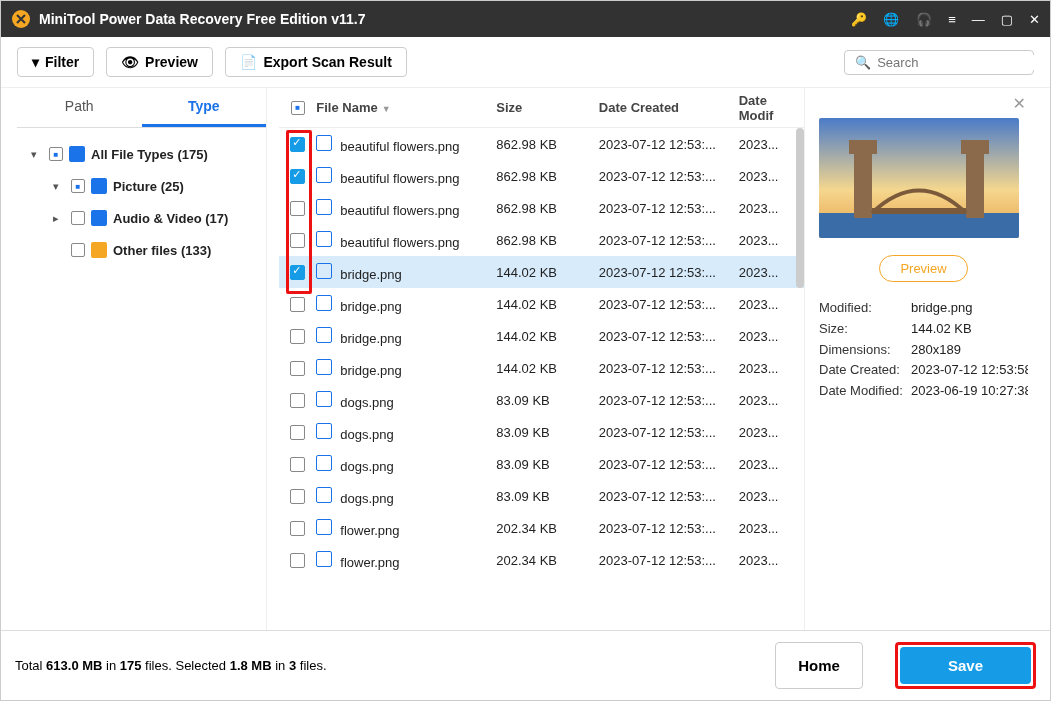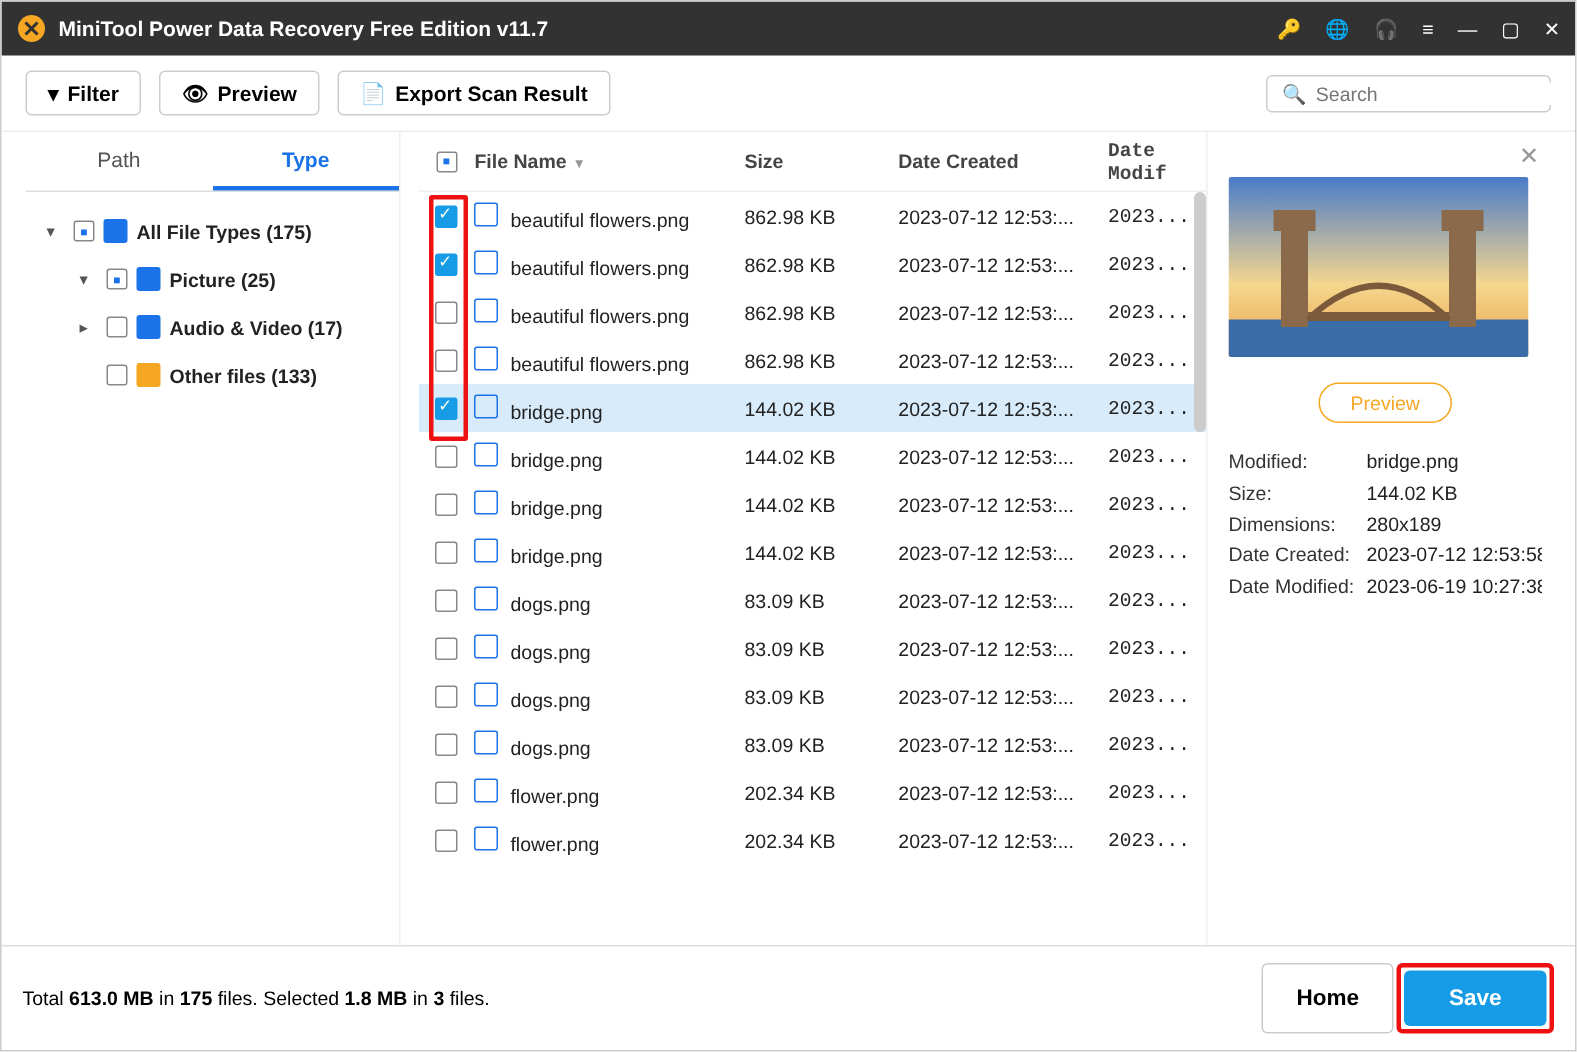--- a/index.html
+++ b/index.html
@@ -37,21 +37,21 @@
   .ticon.file{background:#1a73e8; border-radius:2px;}
   .ticon.audio{background:#1a73e8; border-radius:2px;}
   .ticon.folder{background:#f5a623; border-radius:2px;}
   
   .filepane { flex: 1; display: flex; flex-direction: column; margin-left: 12px; position:relative; overflow:hidden;}
   .fhead { display: flex; align-items: center; height: 40px; border-bottom: 1px solid #eee; font-weight:600; color:#444; font-size:13px;}
   .fhead .hcb{width:40px; display:flex; justify-content:center;}
   .col-name{flex:1; min-width:180px;}
   .col-size{width:110px;}
   .col-date{width:150px;}
-  .col-mod{width:70px;font-family:Liberation Mono, monospace;}
+  .col-mod{width:70px;}
   .flist{flex:1; overflow:auto;}
   .frow{display:flex; align-items:center; height:32px; border-bottom:0; font-size:13px;}
   .frow.sel{background:#d7ebfb;}
   .frow .fcb{width:40px; display:flex; justify-content:center;}
   .fcb input, .hcb .cb{cursor:pointer;}
   .frow .ficon{width:16px; height:16px; border:1px solid #1a73e8; border-radius:2px; margin-right:8px; display:inline-block;}
   .redbox{position:absolute; left:7px; top:42px; width:26px; height:164px; border:3px solid #e11; border-radius:2px; pointer-events:none;}
   .sortarr{font-size:9px; color:#999; margin-left:4px;}
   
   .previewpane{width:230px; border-left:1px solid #eee; padding:10px 6px 10px 14px; position:relative; font-size:13px;}
@@ -60,23 +60,23 @@
   .pvbtn{display:block; margin:14px auto 16px; border:1px solid #f5a623; color:#f5a623; background:#fff; padding:5px 20px; border-radius:20px; cursor:pointer; font-size:13px;}
   .meta{font-size:13px; line-height:1.6;}
   .meta .mrow{display:flex;}
   .meta .mlab{width:92px; color:#333;}
   .meta .mval{flex:1; white-space:nowrap; overflow:hidden;}
   
   .footer{height:70px; border-top:1px solid #ddd; display:flex; align-items:center; padding:0 14px; gap:14px;}
   .footer .finfo{font-size:13px; color:#000000;}
   .footer .finfo b{font-weight:700;}
   .footer a{color:#1a5cc8; text-decoration:underline; font-size:12px;}
-  .footer .actions{margin-left:auto; display:flex; gap:2px;}
+  .footer .actions{margin-left:auto; display:flex; gap:32px;}
   .footer .home{border:1px solid #ccc; background:#fff; padding:10px 22px; border-radius:4px; font-size:15px; font-weight:600; cursor:pointer;}
-  .footer .save{background:#169be6; color:#fff; padding:10px 30px; border-radius:4px; font-size:15px; font-weight:700; cursor:pointer; border:3px solid #e11; outline:3px solid transparent;}
+  .footer .save{background:#169be6; color:#fff; padding:10px 48px; border-radius:4px; font-size:15px; font-weight:700; cursor:pointer; border:3px solid #e11; outline:3px solid transparent;}
   .save-wrap{border:3px solid #e11; padding:2px; border-radius:4px;}
   .save-wrap .save{border:none;}
   .checkbox{width:15px;height:15px; appearance:none; border:1.5px solid #888; border-radius:2px; cursor:pointer; position:relative;}
   .checkbox:checked{background:#169be6; border-color:#169be6;}
   .checkbox:checked::after{content:"✓"; color:#fff; font-size:11px; position:absolute; left:1px; top:-2px;}
   .scrollbar-fake{position:absolute; right:0; top:40px; width:8px; height:160px; background:#ccc; border-radius:4px;}
 </style>
 </head>
 <body>
 

